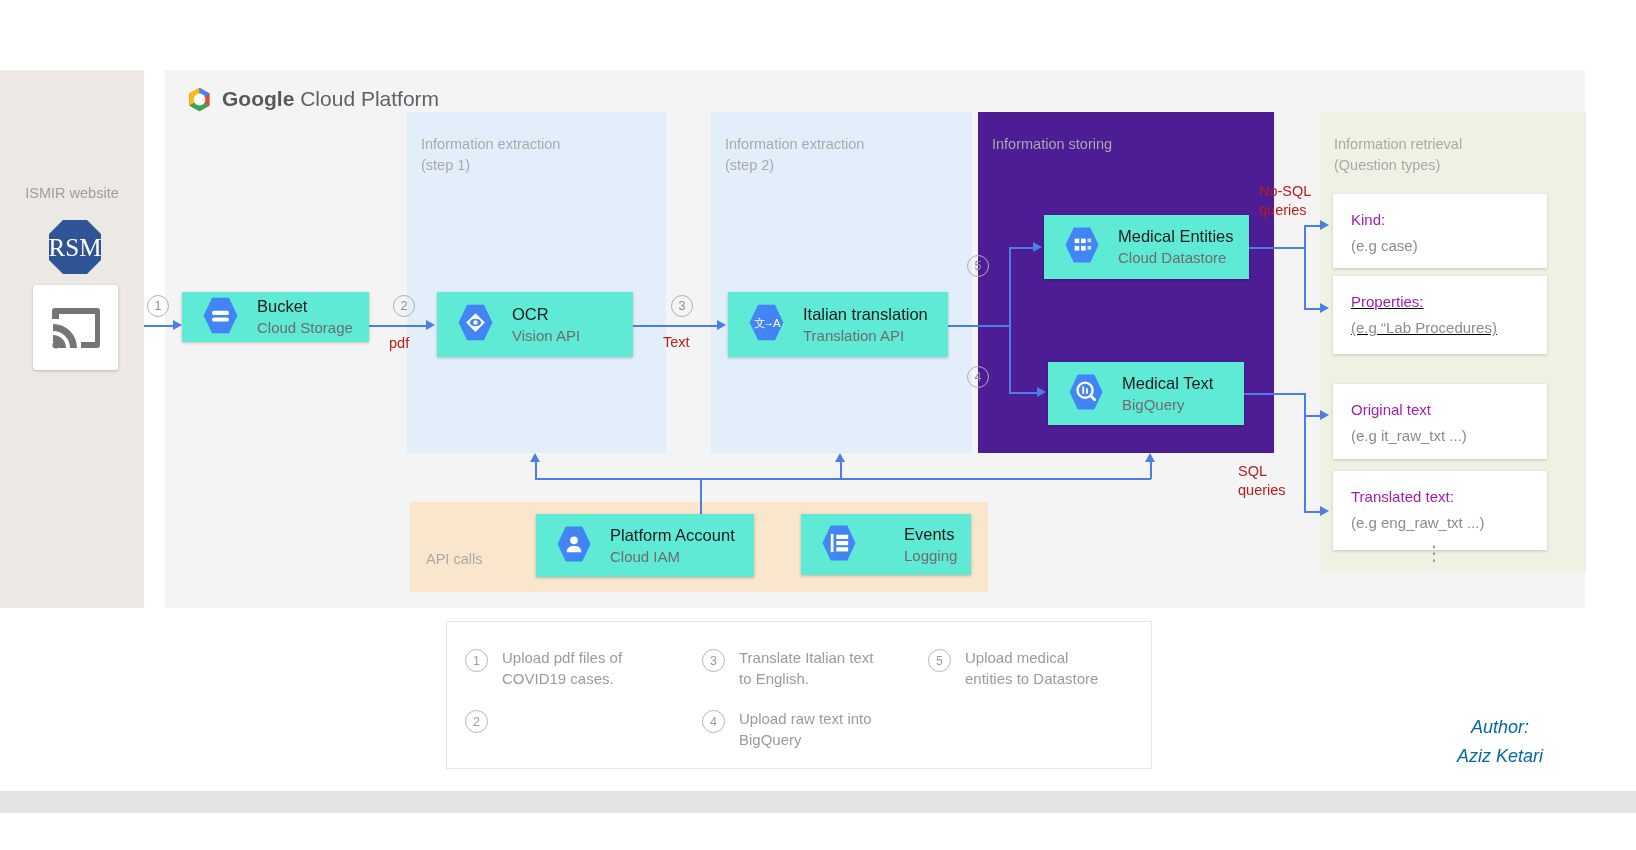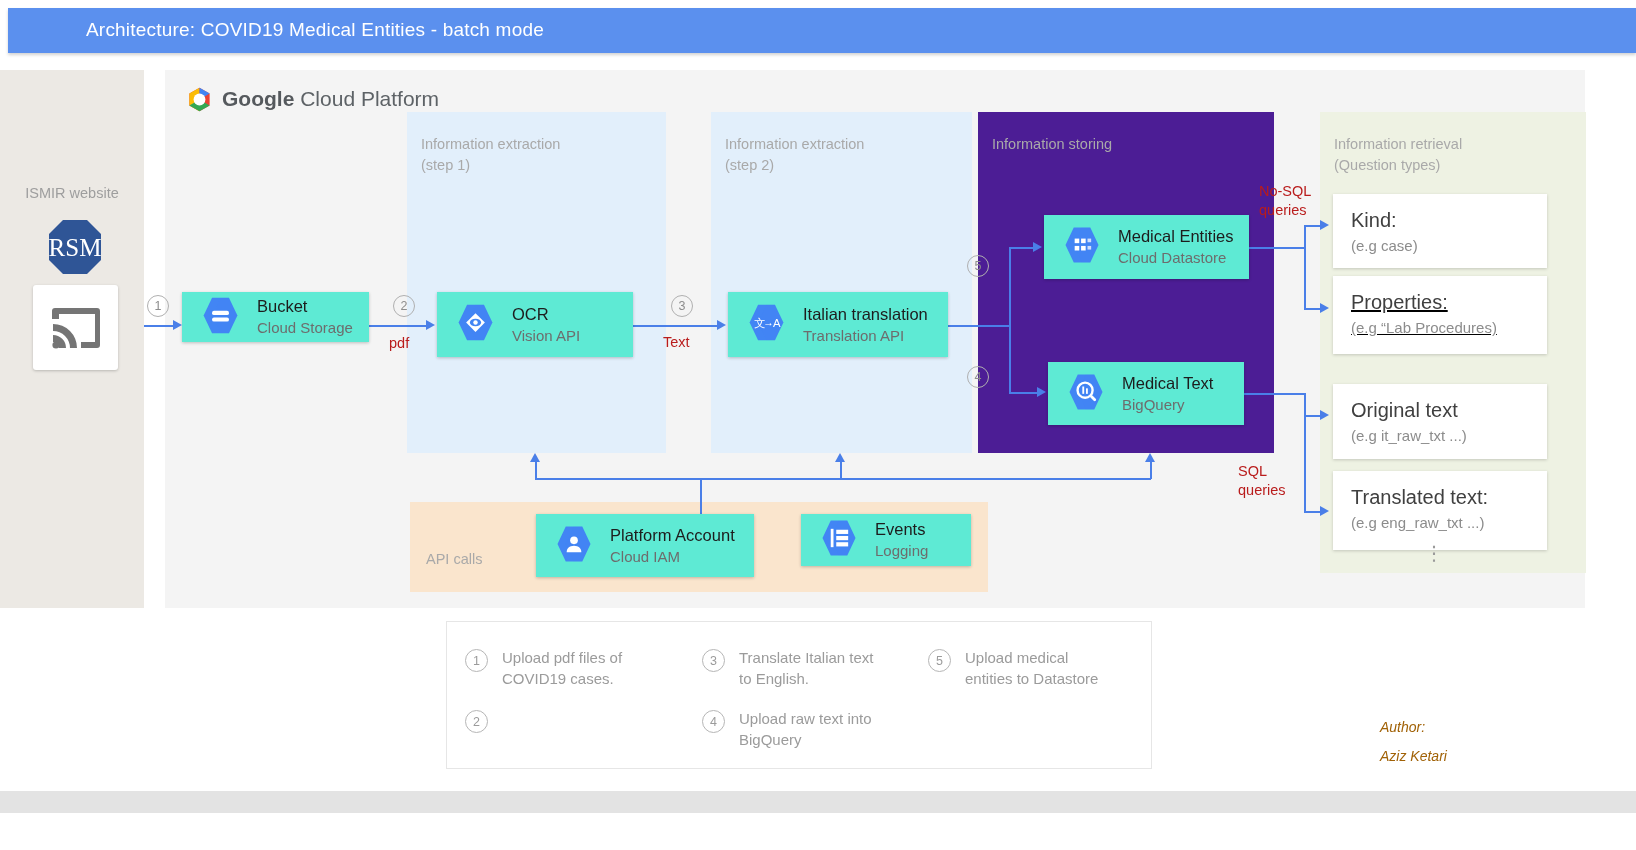--- a/index.html
+++ b/index.html
@@ -40,25 +40,25 @@
   .svc .tx{display:flex;flex-direction:column;justify-content:center;}
   .svc .t1{font-size:16.5px;color:#1d1d1d;line-height:21px;white-space:nowrap;}
   .svc .t2{font-size:15px;color:#6d6d6d;line-height:21px;white-space:nowrap;}
 
   #svc-bucket{left:182px;top:292px;width:187px;height:50px;}
   #svc-ocr{left:437px;top:292px;width:196px;height:65px;}
   #svc-translate{left:728px;top:292px;width:220px;height:65px;}
   #svc-entities{left:1044px;top:215px;width:205px;height:64px;}
   #svc-bigquery{left:1048px;top:362px;width:196px;height:63px;}
   #svc-iam{left:536px;top:514px;width:218px;height:63px;}
-  #svc-events{left:801px;top:514px;width:170px;height:52px;}
+  #svc-events{left:801px;top:514px;width:170px;height:61px;gap:29px;}
 
   
   .rcard{position:absolute;background:#fff;box-shadow:0 1px 3px rgba(0,0,0,.18);padding:13px 0 0 18px;}
-  .rcard .l1{font-size:20px;color:#404040;line-height:26px;white-space:nowrap;}
+  .rcard .l1{font-size:15px;color:#a21caf;line-height:26px;white-space:nowrap;}
   .rcard .l2{font-size:15px;color:#8c8c8c;line-height:26px;white-space:nowrap;}
   #rc-0{left:1333px;top:194px;width:196px;height:61px;}
   #rc-1{left:1333px;top:276px;width:196px;height:65px;text-decoration:underline;}
   #rc-2{left:1333px;top:384px;width:196px;height:62px;}
   #rc-3{left:1333px;top:471px;width:196px;height:66px;}
   .vdots{position:absolute;left:1424px;top:548px;color:#9a9a9a;font-size:20px;line-height:10px;letter-spacing:0;}
 
   
   .ln{position:absolute;background:#4a7fe8;}
   .lnh{height:1.6px;}
@@ -71,32 +71,29 @@
          color:#8d8d8d;font-size:12.5px;display:flex;align-items:center;justify-content:center;background:transparent;}
   .edgelbl{position:absolute;color:#b91c1c;font-size:14.5px;line-height:19px;white-space:pre-line;}
 
   
   .legend{position:absolute;left:446px;top:621px;width:704px;height:146px;background:#fff;border:1px solid #e6e6e6;}
   .lg-item{position:absolute;display:flex;align-items:flex-start;gap:14px;}
   .lg-num{flex:0 0 auto;width:21px;height:21px;border:1px solid #b6b6b6;border-radius:50%;color:#9b9b9b;
           font-size:12.5px;display:flex;align-items:center;justify-content:center;margin-top:2px;}
   .lg-tx{color:#9b9b9b;font-size:15px;line-height:21px;white-space:pre-line;}
 
-  .author{position:absolute;left:1380px;top:713px;width:240px;text-align:left;color:#a16207;
-          font-size:14px;font-style:italic;line-height:29px;white-space:pre-line;}
+  .author{position:absolute;left:1380px;top:713px;width:240px;text-align:center;color:#0369a1;
+          font-size:18px;font-style:italic;line-height:29px;white-space:pre-line;}
   .footbar{position:absolute;left:0;top:791px;width:1636px;height:22px;background:#e3e3e3;}
 </style>
 </head>
 <body>
 
 <div id="canvas">
 
-  <div class="titlebar">
-    <span>Architecture: COVID19 Medical Entities - batch mode</span>
-  </div>
 
   <div class="sidepanel"></div>
   <div class="gcp-panel"></div>
 
   <div class="gcp-logo">
     <svg width="27" height="27" viewBox="0 0 48 48">
       <path d="M24 3 L42 13.5 L42 34.5 L24 45 L6 34.5 L6 13.5 Z" fill="#ea4335"></path>
       <path d="M6 13.5 L24 3 L24 45 L6 34.5 Z" fill="#fbbc05"></path>
       <path d="M6 34.5 L24 45 L42 34.5 L24 24 Z" fill="#34a853"></path>
       <path d="M24 3 L42 13.5 L24 24 Z" fill="#4285f4"></path>

